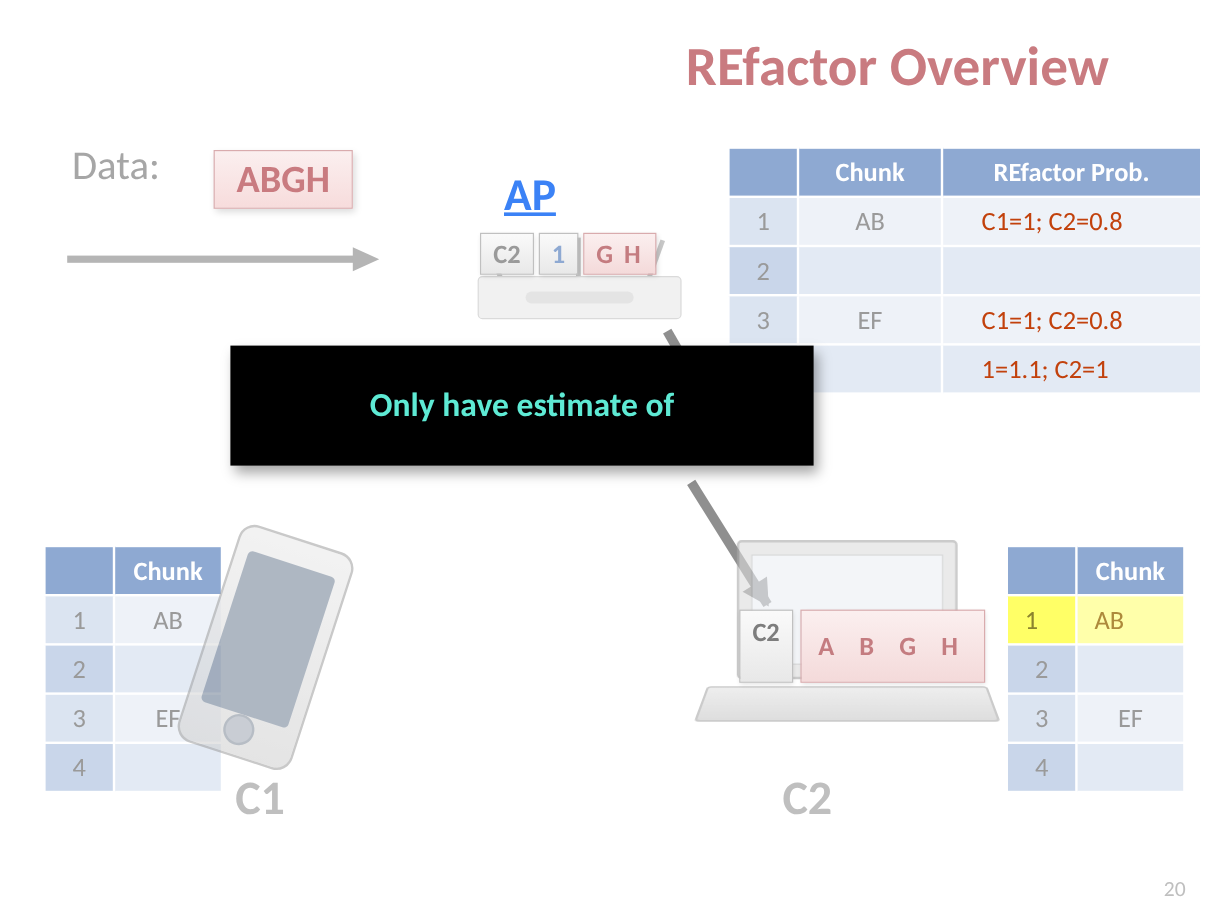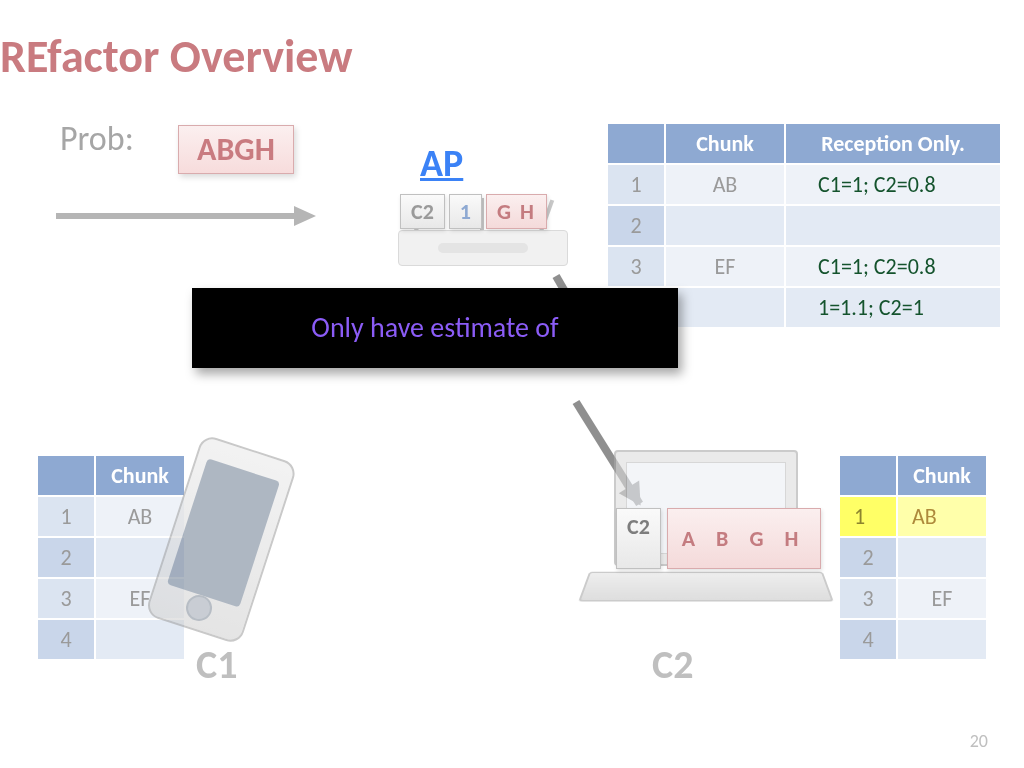--- a/index.html
+++ b/index.html
@@ -9,21 +9,21 @@
     height: 768px;
     font-family: Calibri, "Segoe UI", Arial, sans-serif;
     background: #fff;
     color: #595959;
     overflow: hidden;
   }
   .slide { position: relative; width: 1024px; height: 768px; }
   .title {
     position: absolute;
     top: 28px; left: 0; width: 924px;
-    text-align: left;
+    text-align: right;
     font-size: 46px;
     font-weight: 700;
     color: #c97b80;
   }
   .data-label {
     position: absolute;
     top: 118px; left: 60px;
     font-size: 34px; color: #a6a6a6;
   }
   .data-box {
@@ -102,34 +102,34 @@
   .tbl th.idx { width: 28px; }
   .tbl td.idx { background: #dbe4f1; color:#9a9a9a; text-align:center; }
   .tbl td.val { background: #eef2f8; color:#9a9a9a; text-align:center; }
   .tbl tr:nth-child(odd) td.val, .tbl tr:nth-child(odd) td.idx { }
   .tbl tr.alt td.idx { background:#c9d6ea; }
   .tbl tr.alt td.val { background:#e3eaf4; }
   .tbl td.hl-idx { background:#ffff66; color:#8c842e; }
   .tbl td.hl-val { background:#ffffaa; color:#ae8a3b; }
 
   .tbl-ap { top: 122px; left: 606px; width: 396px; }
-  .tbl-ap td.prob { background:#eef2f8; color:#14532d;padding-left:32px; }
+  .tbl-ap td.prob { background:#eef2f8; color:#c2410c;padding-left:32px; }
   .tbl-ap tr.alt td.prob { background:#e3eaf4; }
   .tbl-ap th.ck { width:90px; }
 
   .tbl-c1 { top: 454px; left: 36px; width: 150px; }
   .tbl-c2 { top: 454px; left: 838px; width: 150px; }
 
   
   .callout {
     position: absolute; top: 288px; left: 192px;
-    width: 430px; padding: 22px 28px;
-    background: #000; color: #8b5cf6;
+    width: 430px; padding: 32px 28px;
+    background: #000; color: #5eead4;
     box-shadow: 4px 6px 10px rgba(0,0,0,.35);
-    font-size: 28px; font-weight: 400; text-align: center; line-height: 1.28;
+    font-size: 28px; font-weight: 700; text-align: center; line-height: 1.28;
   }
 
   
   .diag-arrow {
     position:absolute; width: 140px; height: 8px; background:#8f8f8f; transform-origin: left center;
   }
   .diag-arrow::after{
     content:""; position:absolute; right:-2px; top:-8px;
     border-left: 22px solid #8f8f8f;
     border-top: 12px solid transparent;
@@ -177,21 +177,21 @@
     font-size: 18px; color: #bfbfbf;
   }
 </style>
 </head>
 <body>
 
 <div class="slide">
 
   <div class="title">REfactor Overview</div>
 
-  <div class="data-label">Prob:</div>
+  <div class="data-label">Data:</div>
   <div class="data-box">ABGH</div>
 
   <div class="ap-label">AP</div>
 
   <div class="arrow-in">
     <div class="arrow-line"></div>
       <div class="arrow-head"></div>
   </div>
 
   <div class="router">
@@ -205,21 +205,21 @@
     <div class="cell">C2</div>
     <div class="cell blue">1</div>
     <div class="cell pink">G H</div>
   </div>
 
   <table class="tbl tbl-ap">
     <tbody>
         <tr>
       <th class="idx"></th>
       <th class="ck">Chunk</th>
-      <th>Reception Only.</th>
+      <th>REfactor Prob.</th>
     </tr>
     <tr>
       <td class="idx">1</td>
       <td class="val">AB</td>
       <td class="prob">C1=1;  C2=0.8</td>
     </tr>
     <tr class="alt">
       <td class="idx">2</td>
       <td class="val"></td>
       <td class="prob"></td>

